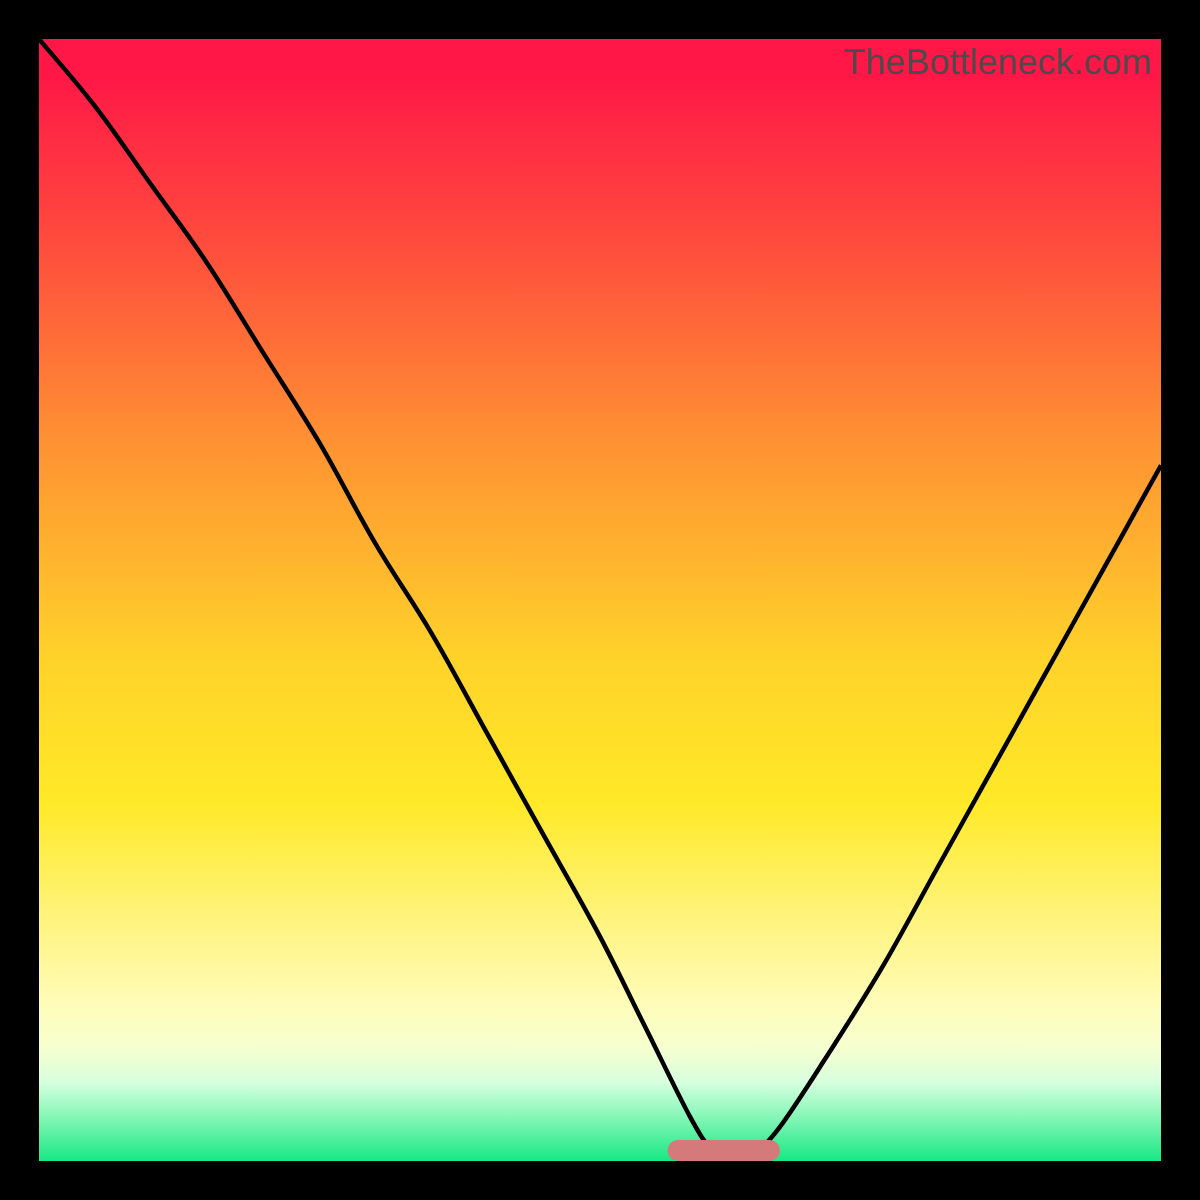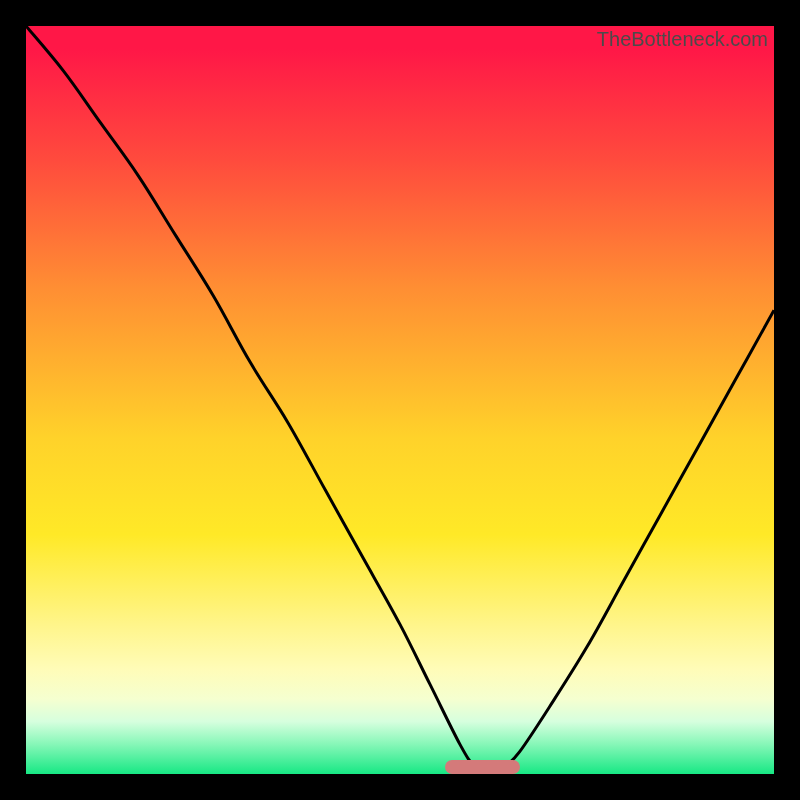--- a/index.html
+++ b/index.html
@@ -39,21 +39,21 @@
       #d6ffde 93%,
       #87f7b8 96%,
       #17e884 100%
     );
   }
   .watermark {
     position: absolute;
     top: 2px;
     right: 6px;
     color: #4b4b4b;
-    font-size: 20px;
+    font-size: 24px;
     font-weight: 400;
     letter-spacing: 0px;
     user-select: none;
   }
   svg.curve {
     position: absolute;
     left: 0;
     top: 0;
     width: 748px;
     height: 748px;

